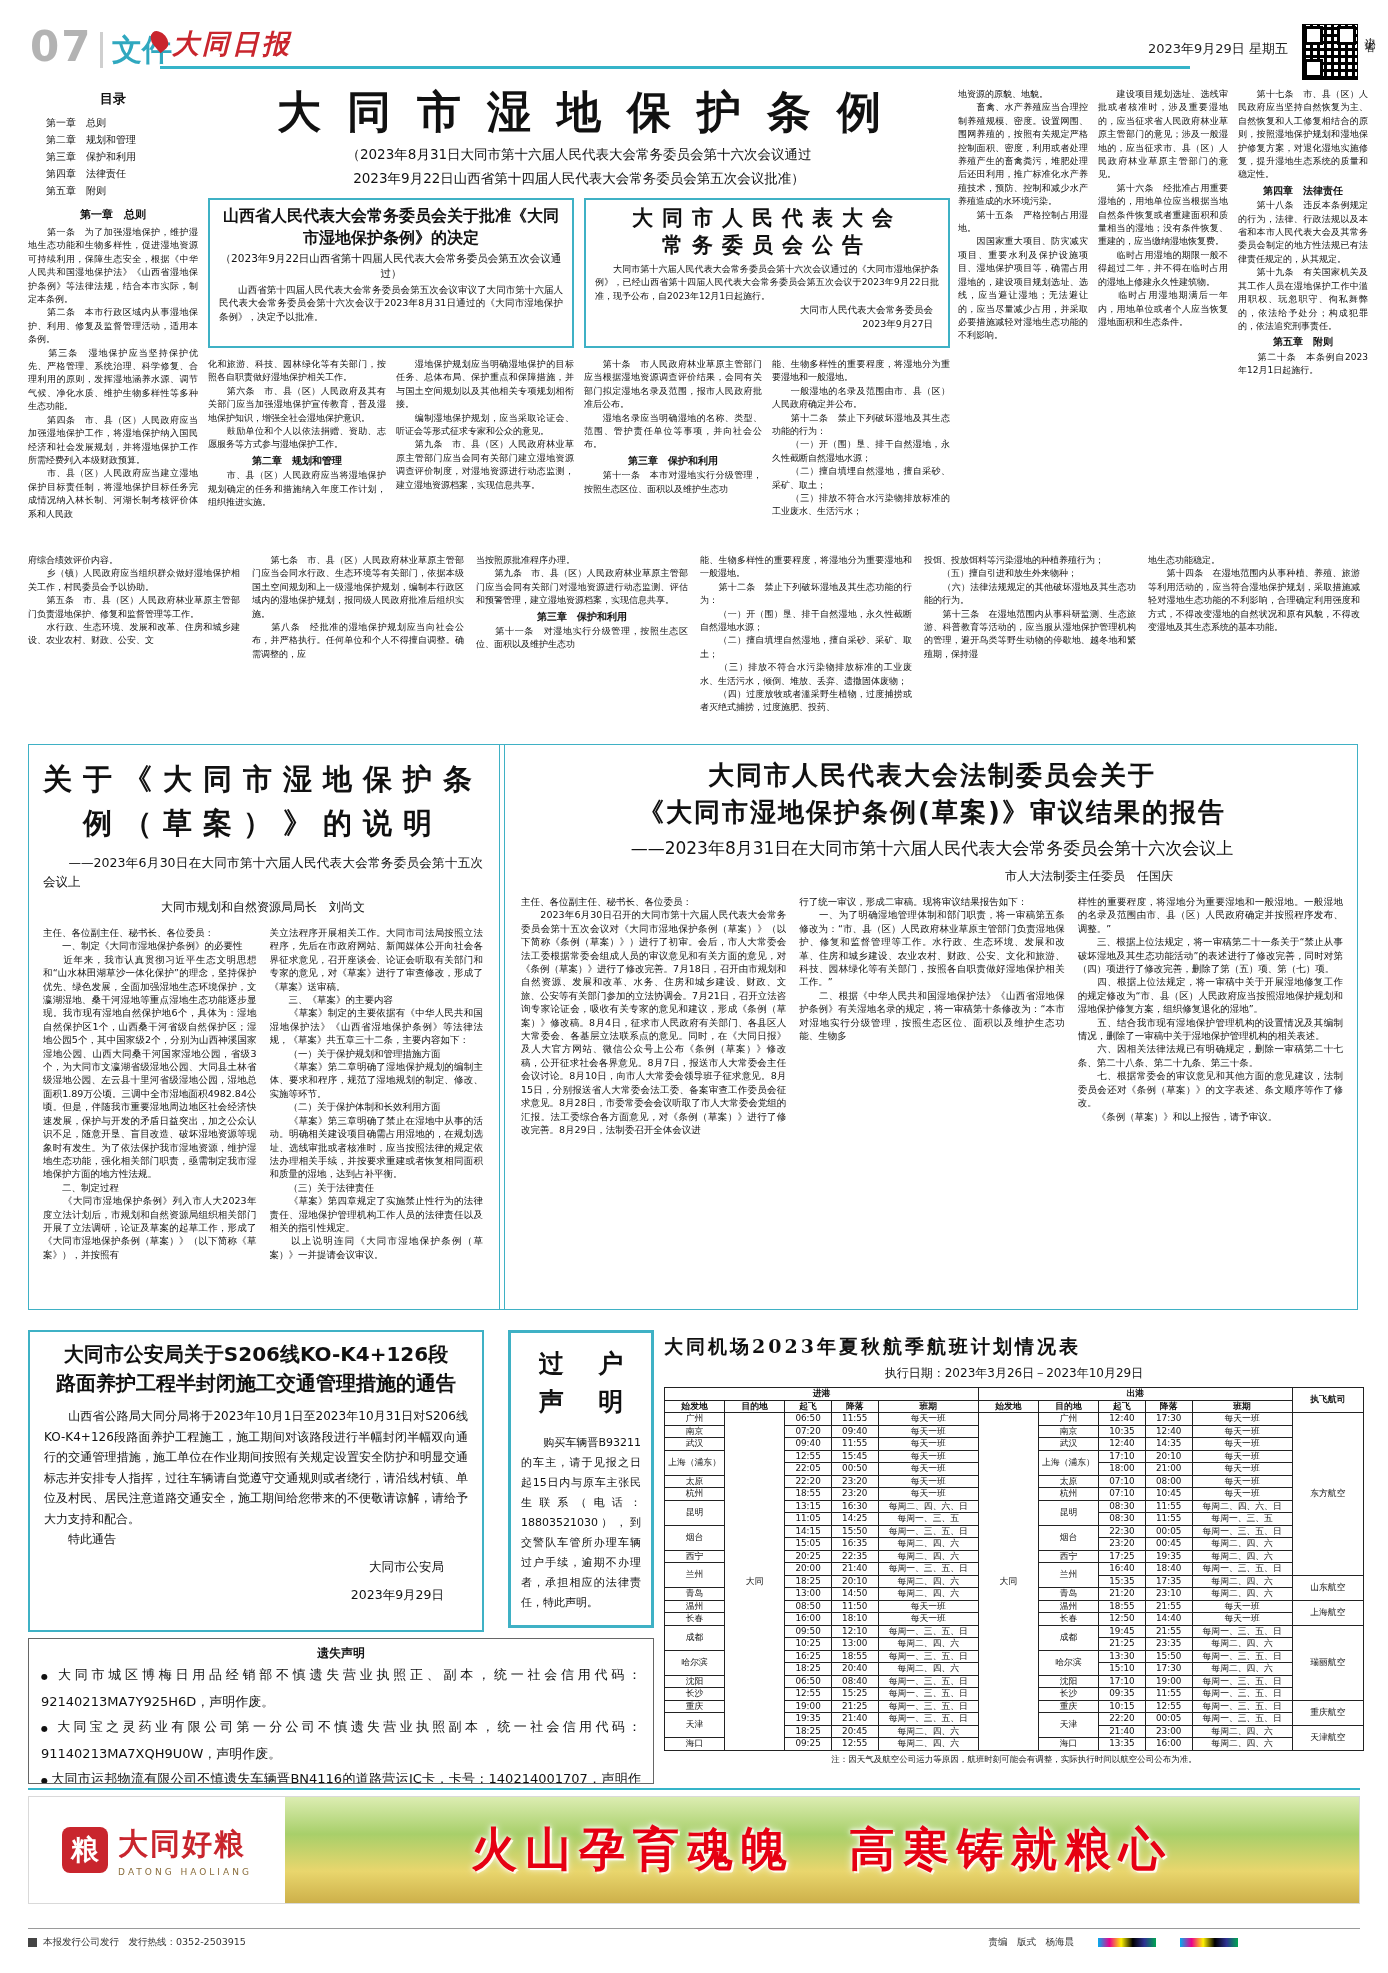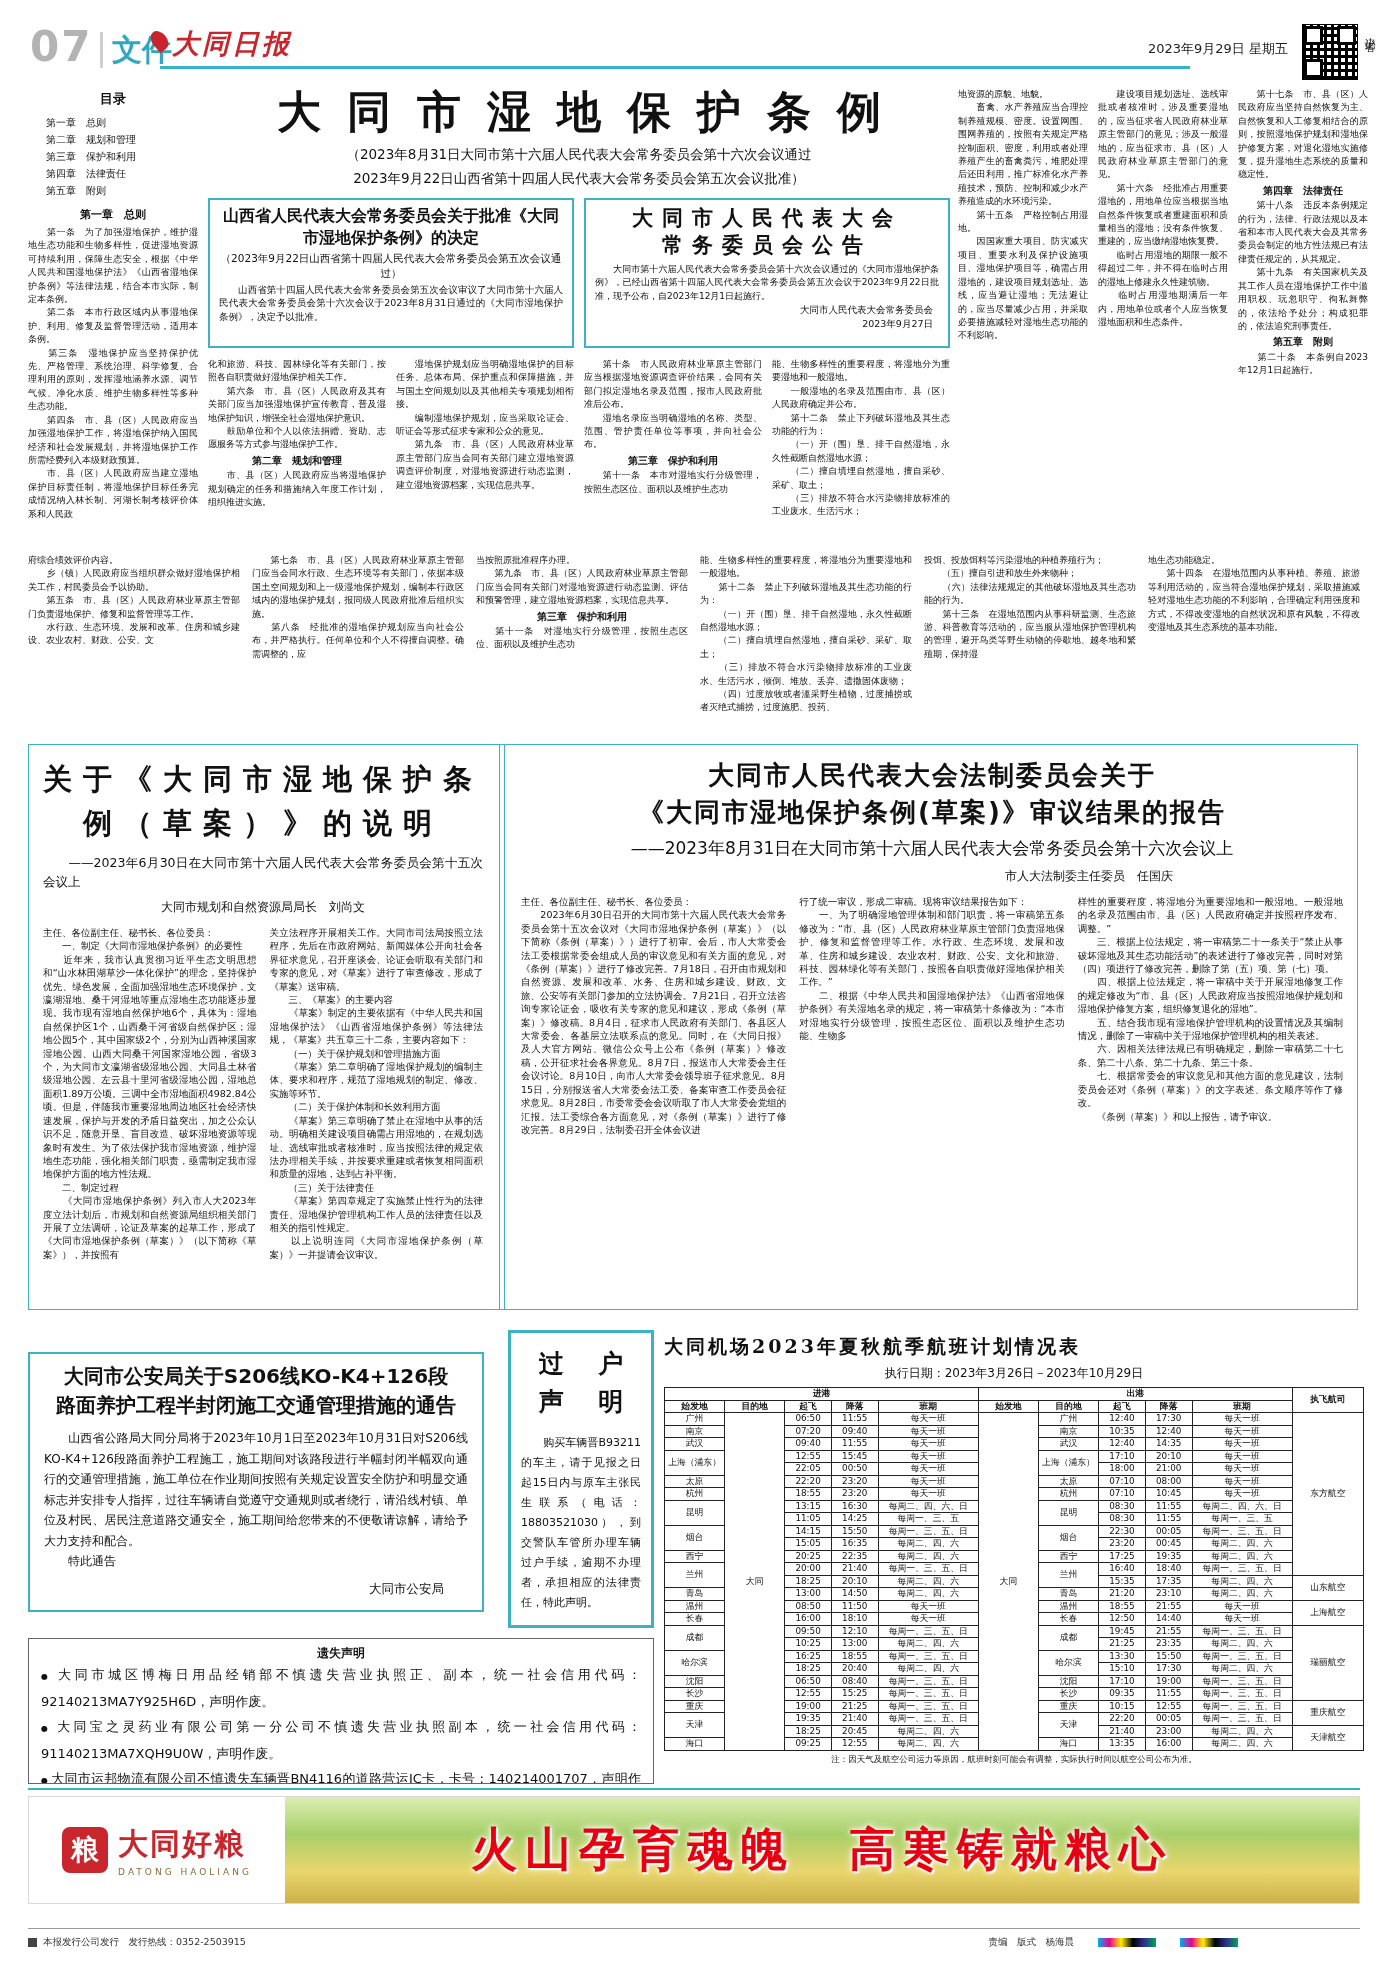--- a/index.html
+++ b/index.html
@@ -51,21 +51,21 @@
   .exp-title{font-size:29px;font-weight:bold;letter-spacing:11px;line-height:44px;text-align:center;}
   .dateline{font-size:12.5px;line-height:19px;margin-top:8px;text-align:justify;}
   .byline{font-size:12px;text-align:center;margin:8px 0 10px;}
   .artcols{display:flex;gap:13px;}
   .exp-cols .col{flex:1;height:366px;font-size:9.5px;}
   .rep-title{font-size:26px;font-weight:bold;line-height:37px;text-align:center;letter-spacing:2px;}
   .rep-date{font-size:17px;text-align:center;margin-top:6px;}
   .rep-byline{font-size:12px;text-align:right;padding-right:170px;margin:8px 0 10px;}
   .rep-cols .col{flex:1;height:360px;font-size:9.5px;}
   
-  .police{position:absolute;left:28px;top:1330px;width:456px;height:260px;border:2px solid #3fb1c5;padding:8px 14px;box-sizing:border-box;overflow:hidden;margin-top:22px;}
+  .police{position:absolute;left:28px;top:1330px;width:456px;height:302px;border:2px solid #3fb1c5;padding:8px 14px;box-sizing:border-box;overflow:hidden;}
   .pol-title{font-size:20px;font-weight:bold;line-height:29px;text-align:center;}
   .pol-body{font-size:12px;line-height:20.5px;text-align:justify;margin-top:8px;white-space:pre-line;}
   .pol-sign{font-size:12.5px;text-align:right;padding-right:24px;line-height:22px;margin-top:6px;}
   .transfer{position:absolute;left:508px;top:1330px;width:146px;height:298px;border:3px solid #3fb1c5;padding:12px 10px;box-sizing:border-box;overflow:hidden;}
   .tr-title{font-size:25px;font-weight:bold;letter-spacing:13px;text-indent:13px;text-align:center;line-height:38px;}
   .tr-body{font-size:11px;line-height:20px;text-align:justify;margin-top:12px;}
   .lost{position:absolute;left:28px;top:1638px;width:626px;height:146px;border:1px solid #666;padding:5px 12px;box-sizing:border-box;overflow:hidden;}
   .lost-title{font-size:12px;font-weight:bold;text-align:center;line-height:18px;}
   .lost-item{font-size:13px;line-height:25px;text-align:justify;}
   .lost-item:before{content:"● ";font-size:8px;}

